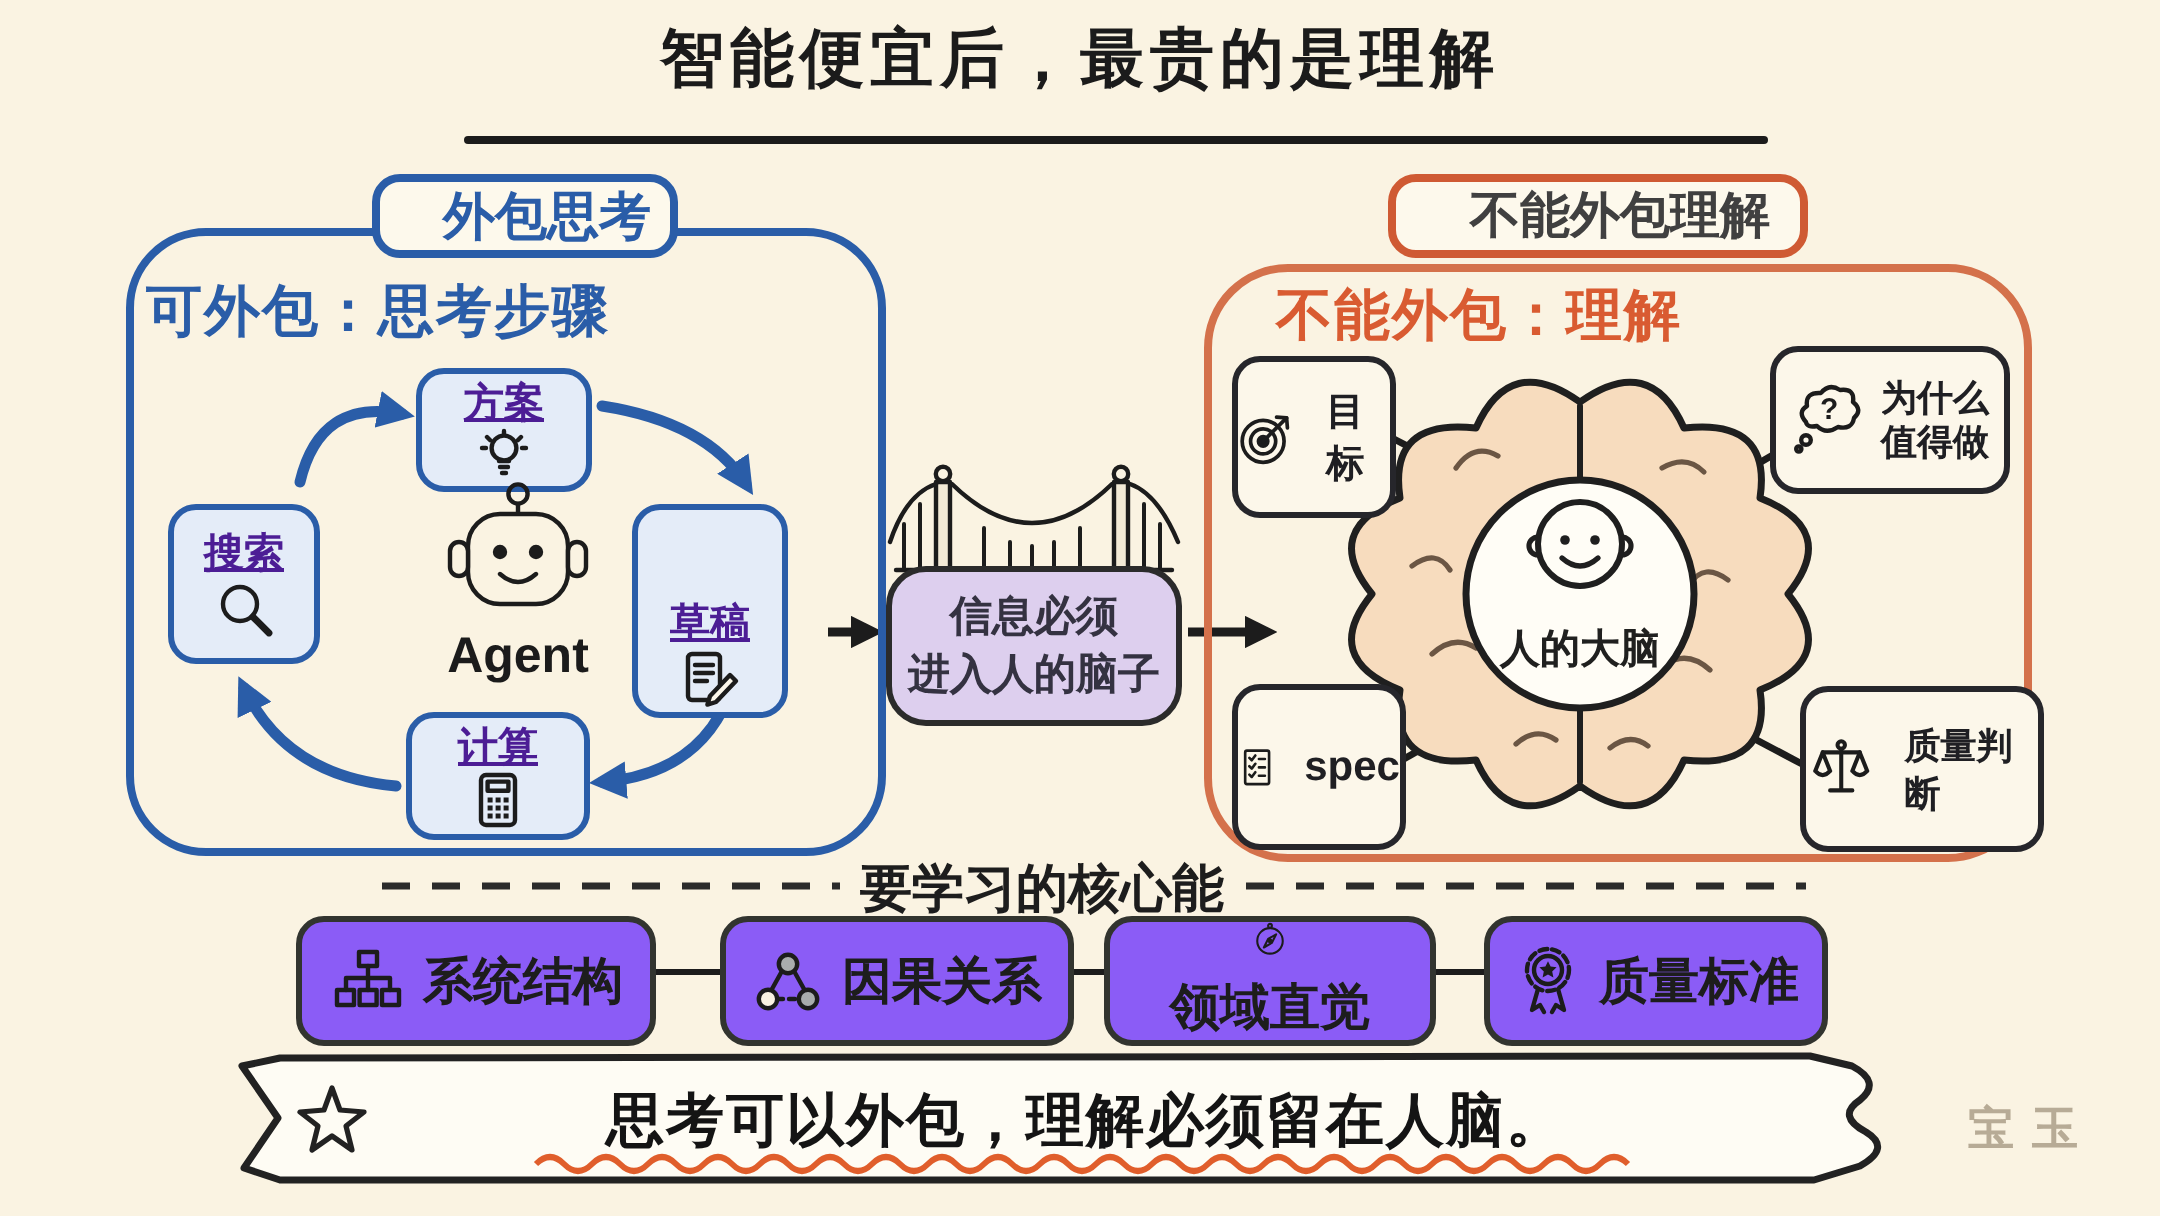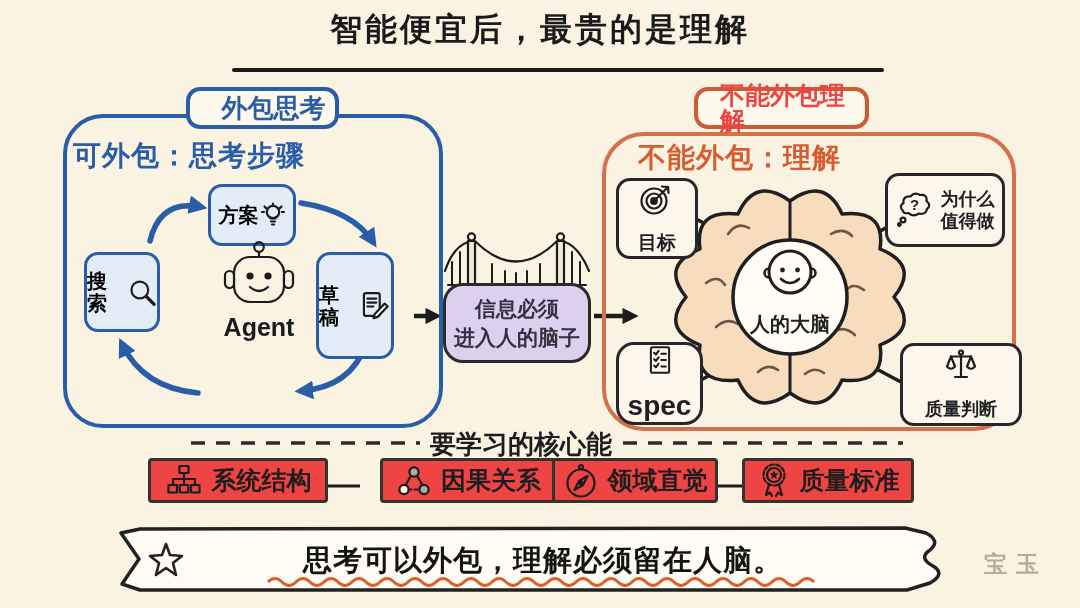--- a/index.html
+++ b/index.html
@@ -17,57 +17,57 @@
     background:#1b1b1b; border-radius:3px; }
   .panel{ position:absolute; background:transparent; }
   .panel-left{ left:63px; top:114px; width:380px; height:314px;
     border:4.5px solid #2a5da8; border-radius:40px; }
   .panel-right{ left:602px; top:132px; width:414px; height:299px;
     border:4.5px solid #d4714b; border-radius:42px; }
   .badge{ position:absolute; display:flex; align-items:center; justify-content:center;
     font-weight:700; border-radius:14px; background:#fdf9ec; line-height:1;padding-left:22px; }
   .badge-left{ left:186px; top:87px; width:153px; height:42px;
     border:4px solid #2a5da8; color:#2a5da8; font-size:26px; }
-  .badge-right{ left:694px; top:87px; width:175px; height:42px;
-    border:4px solid #cf5a33; color:#ef4444; font-size:25px; }
+  .badge-right{ left:694px; top:87px; width:210px; height:42px;
+    border:4px solid #cf5a33; color:#404040; font-size:25px; }
   .sub{ position:absolute; text-align:left; font-weight:700; letter-spacing:1px; }
   .sub-left{ left:73px; top:137px; width:360px; font-size:28px; color:#2a5da8; }
   .sub-right{ left:638px; top:139px; width:342px; font-size:28px; color:#d95b31; }
   .node{ position:absolute; background:#e4ecf8; border:3.5px solid #2a5da8;
-    border-radius:14px; display:flex; flex-direction:row; align-items:center;
-    justify-content:center; gap:1px; color:#000000; font-weight:700; }
+    border-radius:14px; display:flex; flex-direction:column; align-items:center;
+    justify-content:center; gap:1px; color:#4c1d95; font-weight:700;text-decoration:underline; }
   .node .lbl{ font-size:20px; line-height:1.1; }
   #node-plan   { left:208px; top:184px; width:88px;  height:62px; }
   #node-search { left:84px;  top:252px; width:76px;  height:80px; }
   #node-draft  { left:316px; top:252px; width:78px;  height:107px;justify-content:flex-end; }
   #node-compute{ left:203px; top:356px; width:92px;  height:64px; }
   .agent{ position:absolute; left:219px; top:240px; width:80px; text-align:center; }
   .agent-label{ font-size:25px; font-weight:700; color:#1b1b1b; margin-top:1px; }
   .purplebox{ position:absolute; left:443px; top:283px; width:148px; height:80px;
     background:#ddcfee; border:3.5px solid #2b2b2b; border-radius:20px;
     display:flex; flex-direction:column; align-items:center; justify-content:center;
     font-size:21px; font-weight:700; color:#343241; line-height:1.4; }
   .sat{ position:absolute; background:#fcf7ea; border:3.5px solid #26262b; border-radius:14px;
-    display:flex; flex-direction:column; align-items:center; justify-content:center;
+    display:flex; flex-direction:row; align-items:center; justify-content:center;
     gap:14px; font-weight:700; color:#1f1f23; }
   #sat-goal   { left:616px; top:178px; width:82px;  height:81px; font-size:19px; }
   #sat-why    { left:885px; top:173px; width:120px; height:74px; flex-direction:row; gap:7px; font-size:18px; }
   #sat-why .two{ display:flex; flex-direction:column; line-height:1.25; }
-  #sat-spec   { left:616px; top:342px; width:87px;  height:83px; font-size:28px;border-radius:18px; }
+  #sat-spec   { left:616px; top:342px; width:87px;  height:83px; font-size:21px; }
   #sat-quality{ left:900px; top:343px; width:122px; height:83px; font-size:18px; }
   .brain-label{ position:absolute; left:728px; top:311px; width:124px; text-align:center;
     font-size:20px; font-weight:700; color:#20201f; }
   .skills-heading{ position:absolute; left:421px; top:427px; width:200px; text-align:center;
     font-size:26px; font-weight:700; color:#1d1d1d; }
-  .skill{ position:absolute; top:458px; height:45px; background:#ef4444;
-    border:3.5px solid #32342f; border-radius:4px; display:flex; align-items:center;
+  .skill{ position:absolute; top:458px; height:65px; background:#8b5cf6;
+    border:3.5px solid #32342f; border-radius:14px; display:flex; align-items:center;
     justify-content:center; gap:9px; font-size:25px; font-weight:700; color:#1d1d1d; }
   #skill-0{ left:148px; width:180px; }
-  #skill-1{ left:380px; width:177px; }
-  #skill-2{ left:552px; width:166px; }
+  #skill-1{ left:360px; width:177px; }
+  #skill-2{ left:552px; width:166px;flex-direction:column; }
   #skill-3{ left:742px; width:172px; }
   .banner-text{ position:absolute; left:205px; top:541px; width:676px; text-align:center;
     font-size:29px; font-weight:700; color:#141414; letter-spacing:1px; }
   .signature{ position:absolute; left:984px; top:549px; font-size:23px; font-weight:700;
     color:#b7ab96; letter-spacing:9px; }
   svg .ink{ stroke:#1c1c1c; stroke-width:2.2; fill:none; stroke-linecap:round; stroke-linejoin:round; }
 </style>
 </head>
 <body>
 
@@ -190,20 +190,32 @@
     <span class="lbl">草稿</span>
     <svg width="32" height="32" viewBox="0 0 32 32">
       <g class="ink">
         <rect x="5" y="3" width="16" height="23" rx="2"></rect>
         <path d="M8.5,8.5 h9 M8.5,12.5 h9 M8.5,16.5 h6"></path>
         <path d="M16,24 L26,13.5 l3,3 L19,27 l-4.3,1.3 z" fill="#fcf7ea"></path>
       </g>
     </svg>
   </div>
 
+  <div class="node" id="node-compute">
+    <span class="lbl">计算</span>
+    <svg width="26" height="28" viewBox="0 0 26 28">
+      <g class="ink" stroke-width="2">
+        <rect x="4.5" y="1.5" width="17" height="25" rx="2.5"></rect>
+        <rect x="7.8" y="4.8" width="10.4" height="4.6"></rect>
+      </g>
+      <path d="M7.8,12.8h2.5v2.5h-2.5z M11.8,12.8h2.5v2.5h-2.5z M15.8,12.8h2.5v2.5h-2.5z
+               M7.8,16.8h2.5v2.5h-2.5z M11.8,16.8h2.5v2.5h-2.5z M15.8,16.8h2.5v2.5h-2.5z
+               M7.8,20.8h2.5v2.5h-2.5z M11.8,20.8h2.5v2.5h-2.5z M15.8,20.8h2.5v2.5h-2.5z" fill="#1c1c1c"></path>
+    </svg>
+  </div>
 
   <div class="agent">
     <svg width="78" height="68" viewBox="0 0 78 68">
       <g class="ink" stroke-width="3">
         <circle cx="39" cy="7" r="4.8"></circle>
         <path d="M39,12 V17"></path>
         <rect x="14" y="17" width="50" height="45" rx="16" fill="#faf3e2"></rect>
         <rect x="5" y="31" width="9" height="17" rx="4.5" fill="#faf3e2"></rect>
         <rect x="64" y="31" width="9" height="17" rx="4.5" fill="#faf3e2"></rect>
         <circle cx="30" cy="36" r="3.6" fill="#1c1c1c" stroke="none"></circle>

